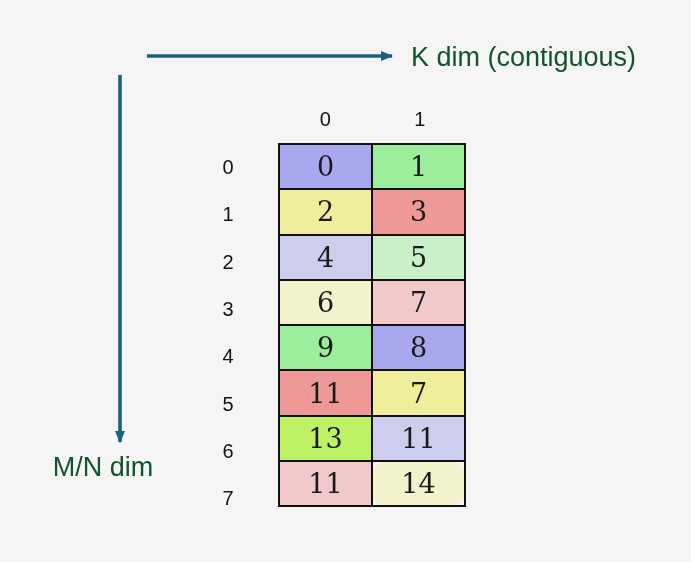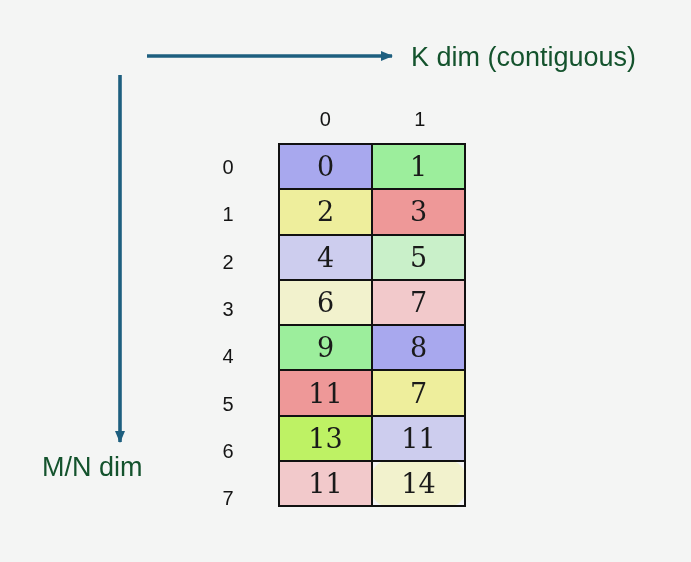--- a/index.html
+++ b/index.html
@@ -25,21 +25,21 @@
     fill: var(--arrow-color, #1e5f7f);
   }
   .axis-label {
     position: absolute;
     font-size: 27px;
     line-height: 30px;
     white-space: nowrap;
     color: #14532d;
   }
   .k-label { left: 411px; top: 42px; }
-  .mn-label { left: 42px; top: 452px; width: 122px; text-align: left; }
+  .mn-label { left: 42px; top: 452px; width: 122px; text-align: center; }
 
   .col-headers {
     position: absolute;
     left: 278px; top: 106px;
     width: 189px; height: 26px;
     display: flex;
   }
   .col-h {
     width: 94.5px;
     text-align: center;

